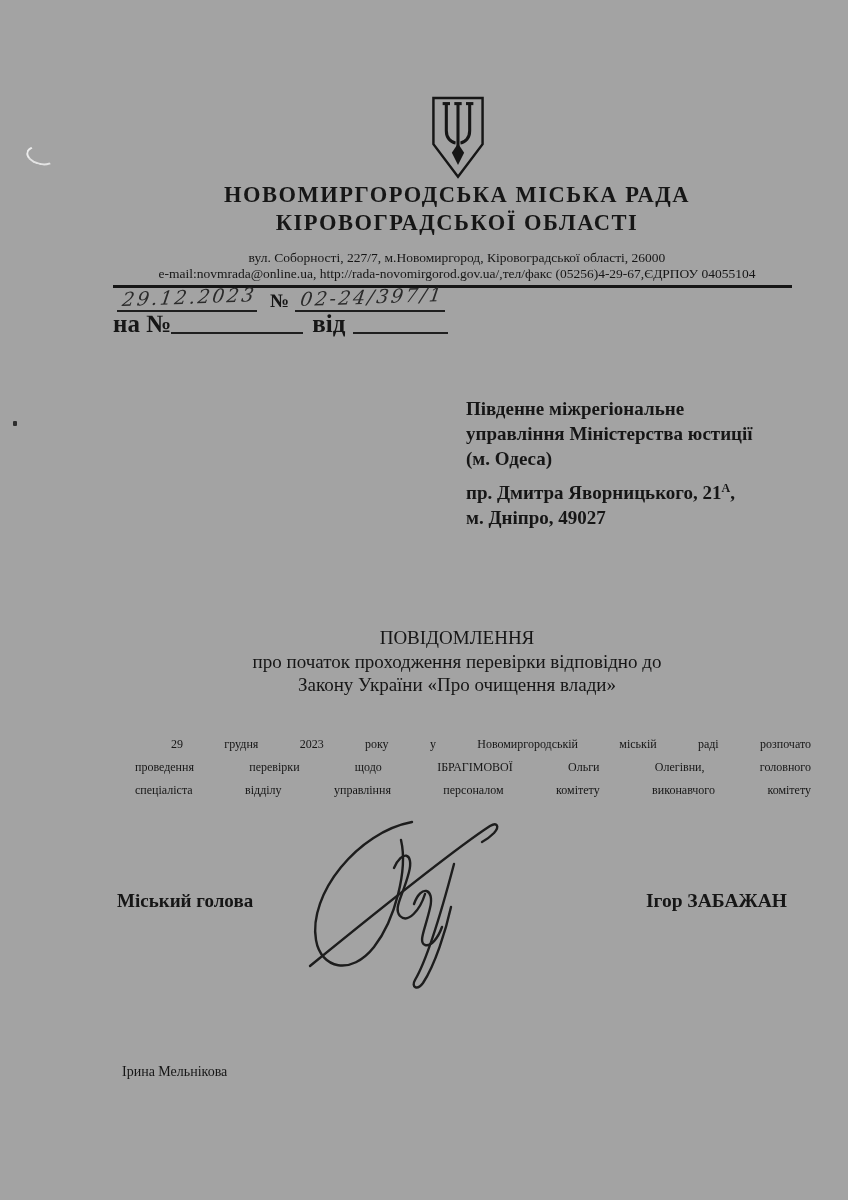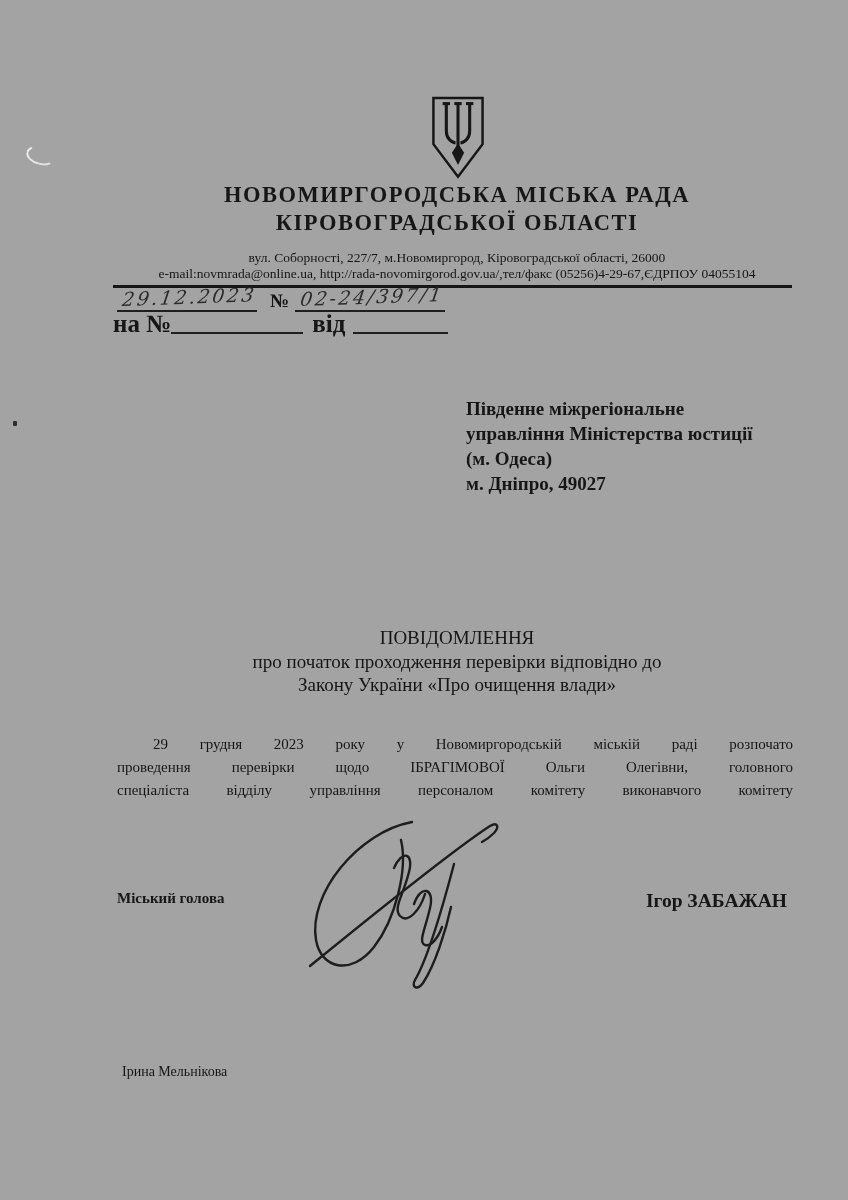--- a/index.html
+++ b/index.html
@@ -45,27 +45,27 @@
 
   
   .recipient{position:absolute;left:466px;top:396px;width:320px;font-weight:bold;font-size:19px;line-height:25px;}
   .recipient .street{margin-top:9px;}
   .recipient sup{font-size:12px;vertical-align:super;line-height:0;}
 
   
   .doc-title{top:626px;font-size:19px;line-height:23.5px;}
 
   
-  .body-text{position:absolute;left:117px;top:733px;width:676px;font-size:15px;line-height:23px;}
+  .body-text{position:absolute;left:135px;top:733px;width:676px;font-size:12px;line-height:23px;}
   .body-text .jline{text-align:justify;text-align-last:justify;}
   .body-text .jline.first{text-indent:36px;}
   .body-text .jline.last{text-align-last:left;}
 
   
-  .sig-position{position:absolute;left:117px;top:890px;font-weight:bold;font-size:15px;}
+  .sig-position{position:absolute;left:117px;top:890px;font-weight:bold;font-size:19px;}
   .sig-name{position:absolute;right:61px;top:890px;font-weight:bold;font-size:19.5px;}
   .sig-svg{position:absolute;left:294px;top:806px;width:214px;height:190px;}
 
   
   .executor{position:absolute;left:122px;top:1064px;font-size:14px;}
 
   
   .artifact-squiggle{
     position:absolute;left:26px;top:146px;width:26px;height:15px;
     border:2px solid transparent;border-bottom-color:#e3e3e3;border-left-color:#ececec;
@@ -113,20 +113,21 @@
     <span class="lbl">на №</span>
     <span class="blank blank-replyno"></span>
     <span class="lbl lbl-vid">від</span>
     <span class="blank blank-replyfrom"></span>
   </div>
 
   <div class="recipient">
     <div>Південне міжрегіональне</div>
     <div>управління Міністерства юстиції</div>
     <div>(м. Одеса)</div>
+    <div class="street"><span>пр. Дмитра Яворницького, 21</span><sup>А</sup><span>,</span></div>
     <div>м. Дніпро, 49027</div>
   </div>
 
   <div class="center-col doc-title">
     <div>ПОВІДОМЛЕННЯ</div>
     <div>про початок проходження перевірки відповідно до</div>
     <div>Закону України «Про очищення влади»</div>
   </div>
 
   <div class="body-text">

